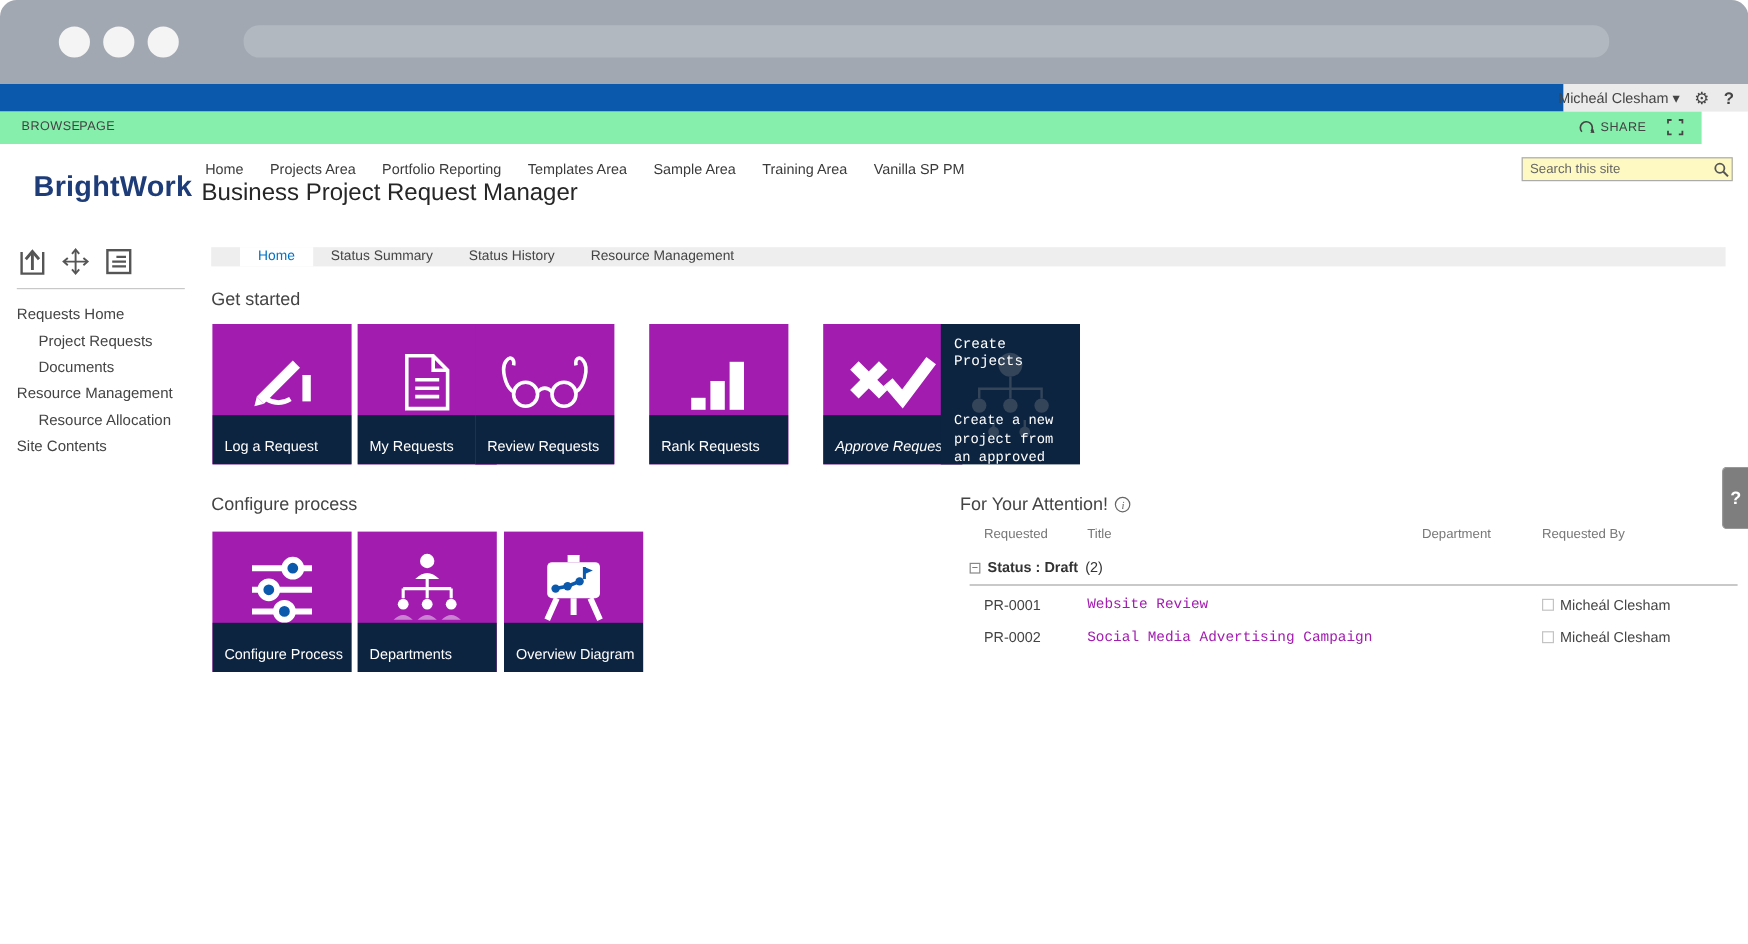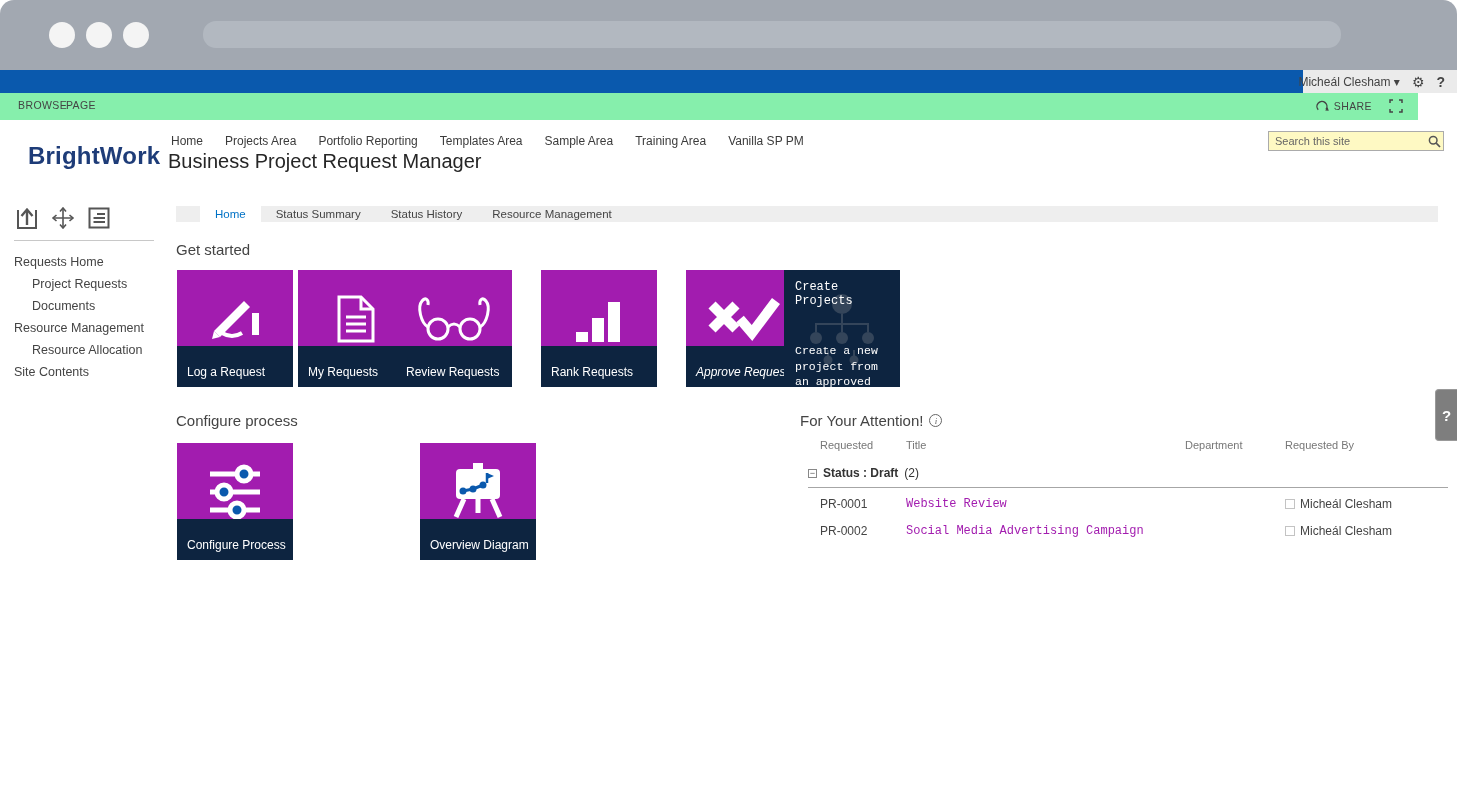--- a/index.html
+++ b/index.html
@@ -282,20 +282,39 @@
         <path d="M6 32 H56" stroke="#fff" stroke-width="5"></path>
           <circle cx="20" cy="32" r="7" fill="#0a59ad" stroke="#fff" stroke-width="5"></circle>
         <path d="M6 50 H56" stroke="#fff" stroke-width="5"></path>
           <circle cx="33" cy="50" r="7" fill="#0a59ad" stroke="#fff" stroke-width="5"></circle>
       </svg>
     </span>
     <div class="t-strip"></div>
     <span class="t-label">Configure Process</span>
   </div>
 
+  <div class="tile" style="left:298px; top:443px;">
+    <span class="t-icon">
+      <svg width="64" height="64" viewBox="0 0 64 64">
+        <circle cx="32" cy="9" r="6" fill="#fff"></circle>
+        <path d="M22 24 Q32 14 42 24 Z" fill="#fff"></path>
+        <path d="M32 24 V32 M12 32 H52 M12 32 V40 M32 32 V40 M52 32 V40" stroke="#fff" stroke-width="2.6" fill="none"></path>
+        <circle cx="12" cy="45" r="4.5" fill="#fff"></circle>
+        <circle cx="32" cy="45" r="4.5" fill="#fff"></circle>
+        <circle cx="52" cy="45" r="4.5" fill="#fff"></circle>
+        <g opacity=".45" fill="#fff">
+          <path d="M4 58 Q12 50 20 58 Z"></path>
+            <path d="M24 58 Q32 50 40 58 Z"></path>
+            <path d="M44 58 Q52 50 60 58 Z"></path>
+        </g>
+      </svg>
+    </span>
+    <div class="t-strip"></div>
+    <span class="t-label">Departments</span>
+  </div>
 
   <div class="tile" style="left:420px; top:443px;">
     <span class="t-icon">
       <svg width="64" height="64" viewBox="0 0 64 64">
         <rect x="27" y="4" width="10" height="6" fill="#fff"></rect>
         <rect x="10" y="10" width="44" height="30" rx="4" fill="#fff"></rect>
         <g stroke="#0a59ad" stroke-width="3" fill="none">
           <path d="M17 32 L27 30 L37 26"></path>
         </g>
         <circle cx="17" cy="32" r="3.5" fill="#0a59ad"></circle>

